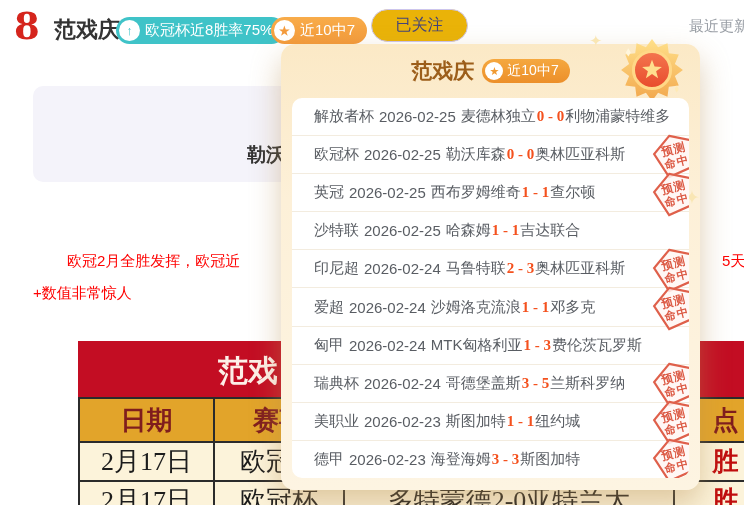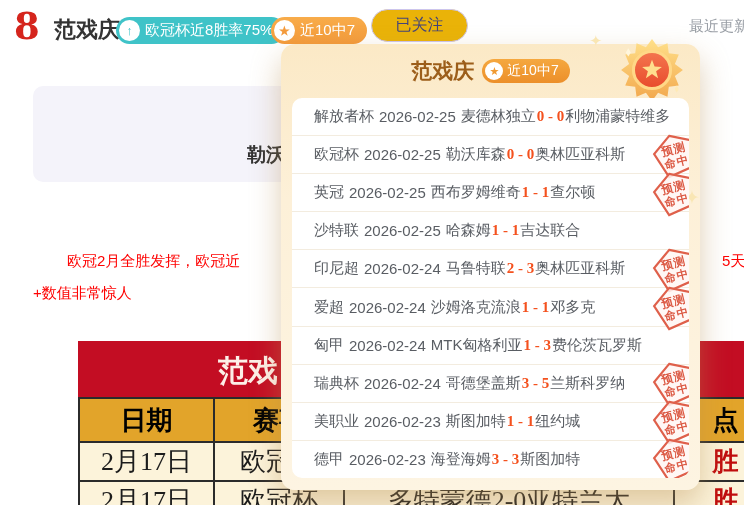--- a/index.html
+++ b/index.html
@@ -32,21 +32,21 @@
   .promo.tail{left:722px;top:252px;}
   .promo.l2{left:33px;top:284px;}
 
   .res-table{position:absolute;left:78px;top:341px;width:702px;font-family:"Liberation Serif",serif;}
   .t-title{height:56px;background:var(--table-header-red);position:relative;}
   .t-title span{position:absolute;left:140px;top:10px;font-size:30px;font-weight:bold;color:#fdefe8;}
   .t-row{display:flex;border-top:2px solid #2b2b2b;}
   .t-cell{border-right:2px solid #2b2b2b;box-sizing:border-box;display:flex;align-items:center;
           justify-content:center;font-size:26px;white-space:nowrap;overflow:hidden;}
   .t-cell:first-child{border-left:2px solid #2b2b2b;}
-  .t-head .t-cell{background:var(--table-gold);font-weight:bold;color:#000000;height:42px;}
+  .t-head .t-cell{background:var(--table-gold);font-weight:bold;color:#7f1d1d;height:42px;}
   .t-data .t-cell{background:var(--table-row-cream);color:#1c1c1c;height:37px;}
   .c-date{width:137px;}.c-event{width:130px;}.c-match{width:330px;}.c-result{width:103px;}
   .t-data .c-result{color:#c00d0d;font-weight:bold;}
   .t-row.t-data:last-child{border-bottom:2px solid #2b2b2b;}
 
   
   .popup{position:absolute;left:281px;top:44px;width:419px;height:446px;border-radius:14px;
          background:linear-gradient(180deg,#fbe9c6 0%,#fdf0d8 35%,#fdf4e2 100%);
          box-shadow:0 14px 30px rgba(186,146,86,.45);}
   .p-head{height:54px;display:flex;align-items:center;justify-content:center;}

